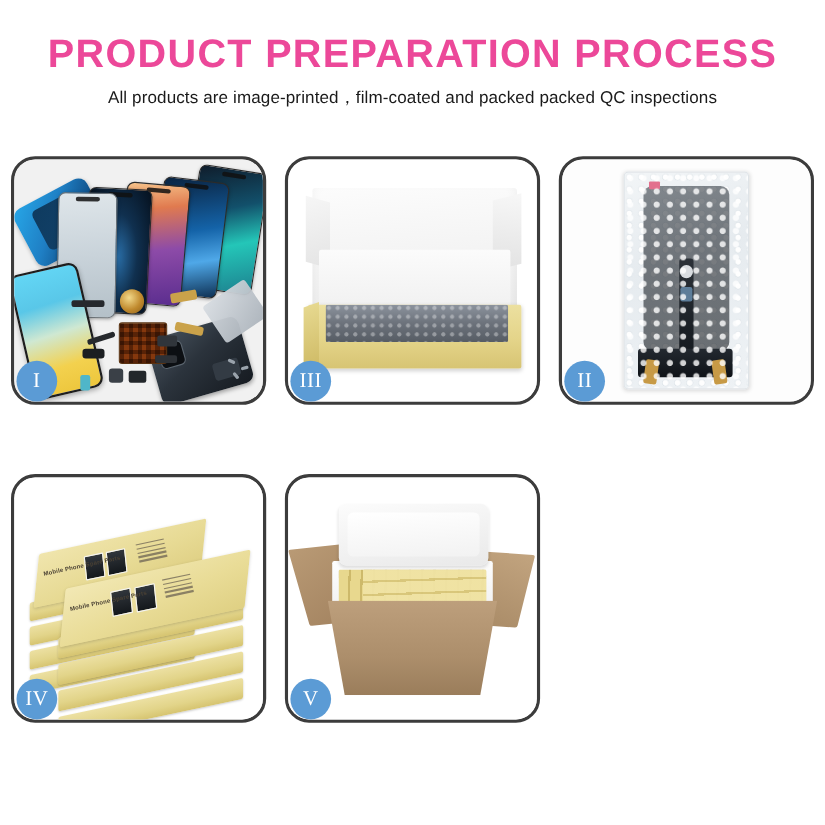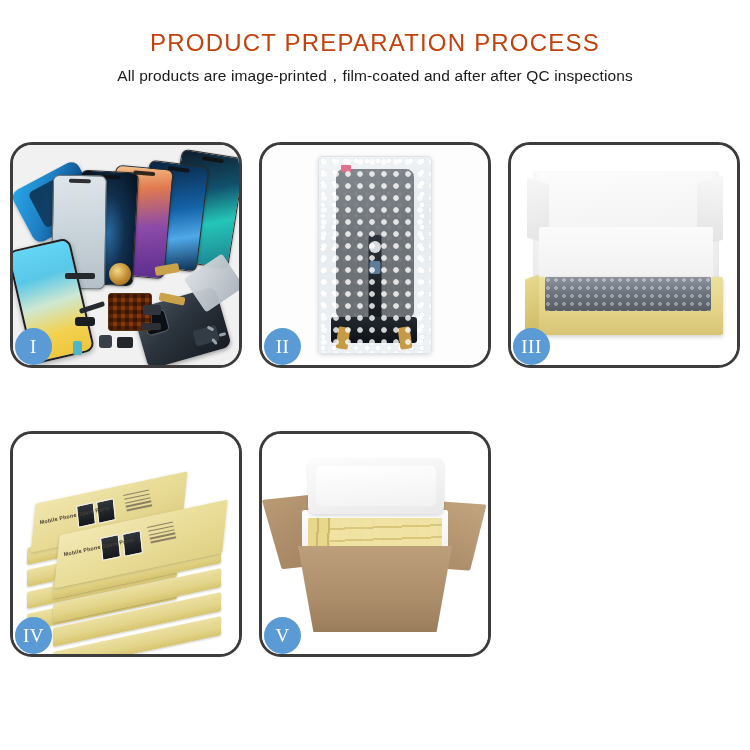--- a/index.html
+++ b/index.html
@@ -6,21 +6,21 @@
   body{
     width:750px;height:750px;background:#ffffff;
     font-family:"Liberation Sans",sans-serif;
     overflow:hidden;position:relative;
   }
   .page{width:750px;height:750px;position:relative;}
 
   
   .header{text-align:center;padding-top:30px;}
   .title{
-    font-size:24px;font-weight:400;color:#c2410c;
+    font-size:36px;font-weight:700;color:#ec4899;
     letter-spacing:1.2px;line-height:1.05;
     font-family:"Liberation Sans",sans-serif;
   }
   .subtitle{
     margin-top:11px;font-size:15.5px;color:#1a1a1a;
     letter-spacing:.1px;font-weight:400;
   }
 
   
   .grid{
@@ -366,21 +366,21 @@
     background:rgba(0,0,0,.06);filter:blur(2px);
   }
 </style>
 </head>
 <body>
 
 <div class="page">
 
   <div class="header">
     <div class="title">PRODUCT PREPARATION PROCESS</div>
-    <div class="subtitle">All products are image-printed，film-coated and after after QC inspections</div>
+    <div class="subtitle">All products are image-printed，film-coated and packed packed QC inspections</div>
   </div>
 
   <div class="grid">
 
     <div class="panel">
       <div class="panel-inner p1">
         <div class="film-blue"></div>
 
         <div class="ph ph-teal">
             <span class="ph-notch"></span>
@@ -419,52 +419,52 @@
           <i style="left:12px;top:8px;transform:rotate(-15deg);"></i>
           <i style="left:4px;top:15px;transform:rotate(50deg);"></i>
         </div>
       </div>
       <div class="badge">
         <span>I</span>
       </div>
     </div>
 
     <div class="panel">
+      <div class="panel-inner p3">
+        <div class="tray-box">
+          <div class="lid-white"></div>
+          <div class="lid-flapL"></div>
+          <div class="lid-flapR"></div>
+          <div class="foam"></div>
+          <div class="yellow-base"></div>
+          <div class="yellow-lip"></div>
+          <div class="dark-fill"></div>
+        </div>
+      </div>
+      <div class="badge">
+        <span>III</span>
+      </div>
+    </div>
+
+    <div class="panel">
       <div class="panel-inner p2">
         <div class="bubble-bag">
           <div class="scr-assy"></div>
           <div class="scr-label"></div>
           <div class="flex-strip"></div>
           <div class="flex-dot"></div>
           <div class="flex-chip"></div>
           <div class="bot-bar"></div>
           <div class="gold-l"></div>
           <div class="gold-r"></div>
           <div class="bub-overlay"></div>
         </div>
       </div>
       <div class="badge">
         <span>II</span>
-      </div>
-    </div>
-
-    <div class="panel">
-      <div class="panel-inner p3">
-        <div class="tray-box">
-          <div class="lid-white"></div>
-          <div class="lid-flapL"></div>
-          <div class="lid-flapR"></div>
-          <div class="foam"></div>
-          <div class="yellow-base"></div>
-          <div class="yellow-lip"></div>
-          <div class="dark-fill"></div>
-        </div>
-      </div>
-      <div class="badge">
-        <span>III</span>
       </div>
     </div>
 
     <div class="panel">
       <div class="panel-inner p4">
         <div class="stack">
           <div class="sbox sb-back"></div>
           <div class="sbox sb-b2"></div>
           <div class="sbox sb-b3"></div>
           <div class="sbox sb-b4"></div>

